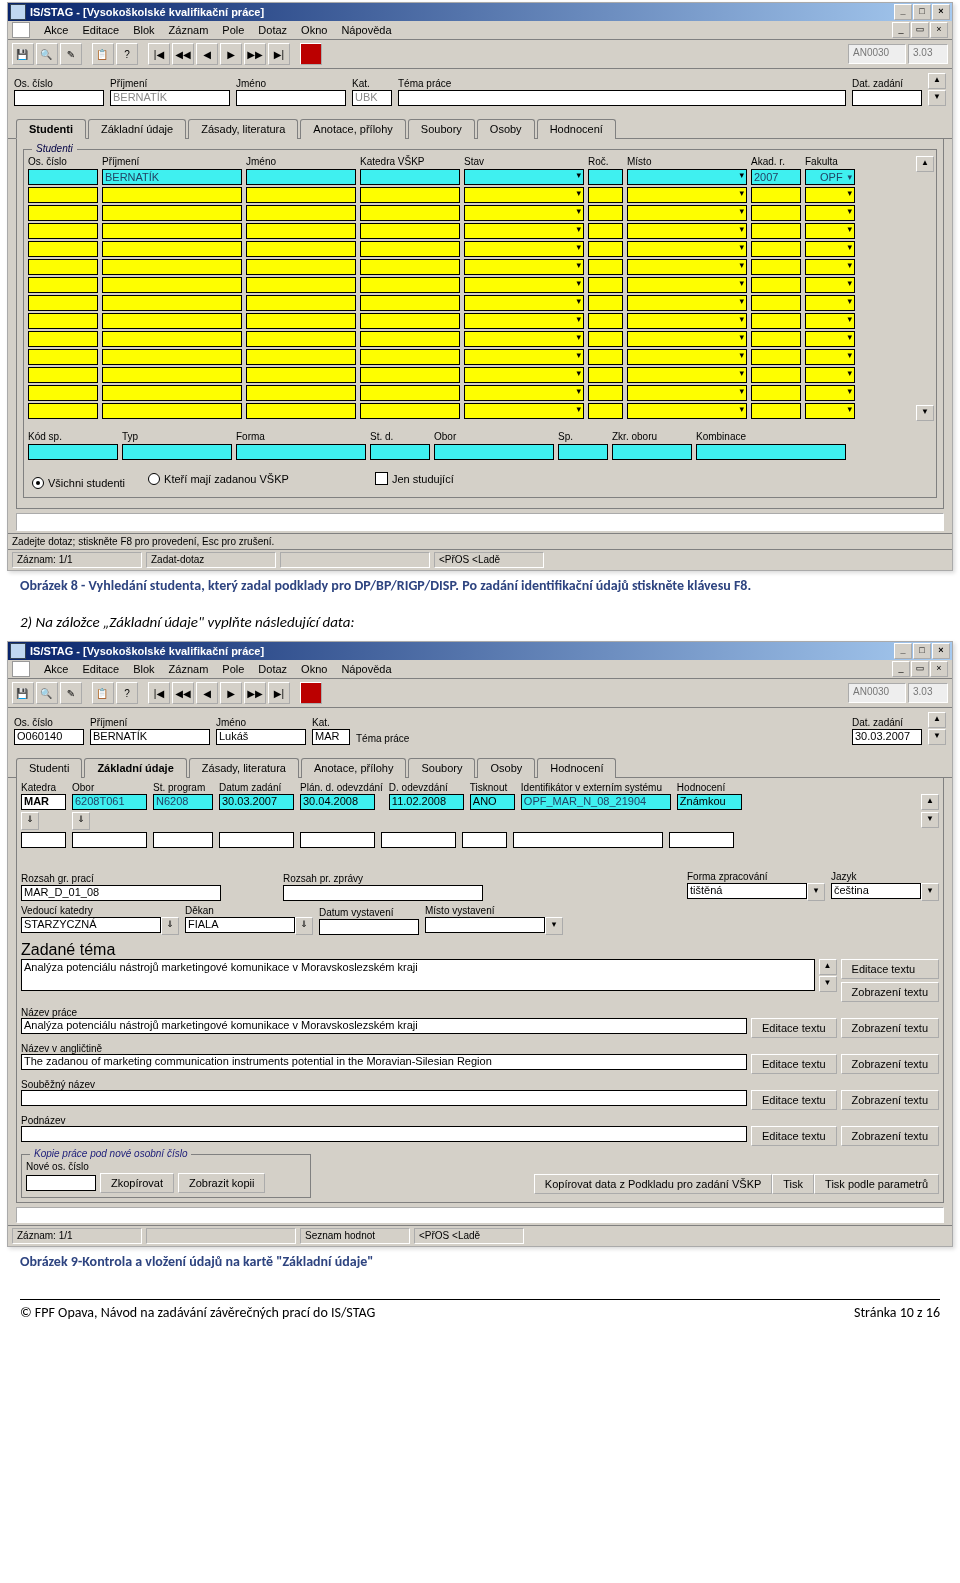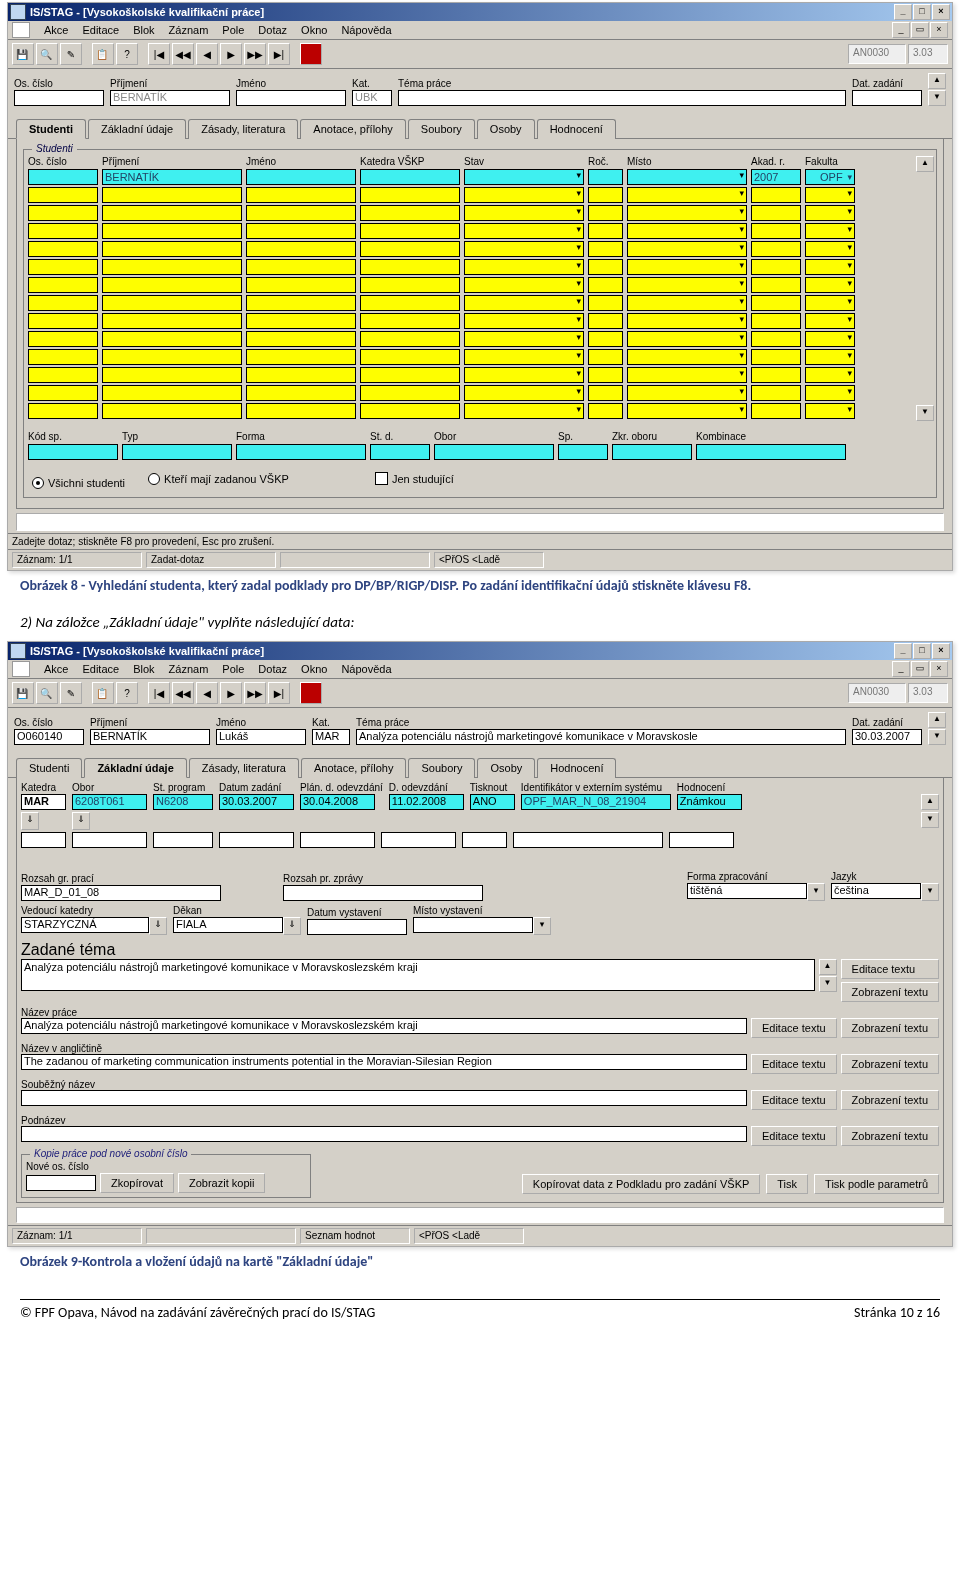--- a/index.html
+++ b/index.html
@@ -645,21 +645,20 @@
       <div class="field">
           <label>Jméno</label>
         <div class="input" style="width:90px">Lukáš</div>
         </div>
       <div class="field">
           <label>Kat.</label>
         <div class="input" style="width:38px">MAR</div>
         </div>
       <div class="field" style="flex:1">
           <label>Téma práce</label>
-        <div class="input" style="width:100%;overflow:hidden;white-space:nowrap">Analýza potenciálu nástrojů marketingové komunikace v Moravskosle</div>
         </div>
       <div class="field">
           <label>Dat. zadání</label>
         <div class="input" style="width:70px">30.03.2007</div>
         </div>
       <div style="display:flex;flex-direction:column;gap:1px;">
         <div class="scrollbtn">▲</div>
         <div class="scrollbtn">▼</div>
       </div>
     </div>
@@ -759,21 +758,21 @@
             <div class="input" style="width:90px">čeština</div>
             <div class="smallbtn">▾</div>
           </div>
         </div>
     </div>
 
     <div class="row" style="margin-top:4px">
       <div class="field">
           <label>Vedoucí katedry</label>
         <div style="display:flex">
-            <div class="input" style="width:128px">STARZYCZNÁ</div>
+            <div class="input" style="width:140px">STARZYCZNÁ</div>
             <div class="smallbtn">⇓</div>
           </div>
         </div>
       <div class="field">
           <label>Děkan</label>
         <div style="display:flex">
             <div class="input" style="width:110px">FIALA</div>
             <div class="smallbtn">⇓</div>
           </div>
         </div>
@@ -844,21 +843,21 @@
         <div class="legend" style="color:#20207a">Kopie práce pod nové osobní číslo</div>
         <div class="field">
             <label>Nové os. číslo</label>
           <div style="display:flex;gap:4px;align-items:center">
             <div class="input" style="width:70px"></div>
             <div class="btn3d">Zkopírovat</div>
             <div class="btn3d">Zobrazit kopii</div>
           </div>
         </div>
       </div>
-      <div style="flex:1;display:flex;justify-content:flex-end;gap:6px;padding-bottom:4px">
+      <div style="flex:1;display:flex;justify-content:flex-end;padding-bottom:4px">
         <div class="btn3d">Kopírovat data z Podkladu pro zadání VŠKP</div>
         <div class="btn3d">Tisk</div>
         <div class="btn3d">Tisk podle parametrů</div>
       </div>
     </div>
   </div>
   <div style="height:14px;border:1px inset #fff;margin:0 8px 2px 8px;background:#fff"></div>
   <div class="statusbar">
     <div class="cell" style="width:120px">Záznam: 1/1</div>
     <div class="cell" style="width:140px"></div>

